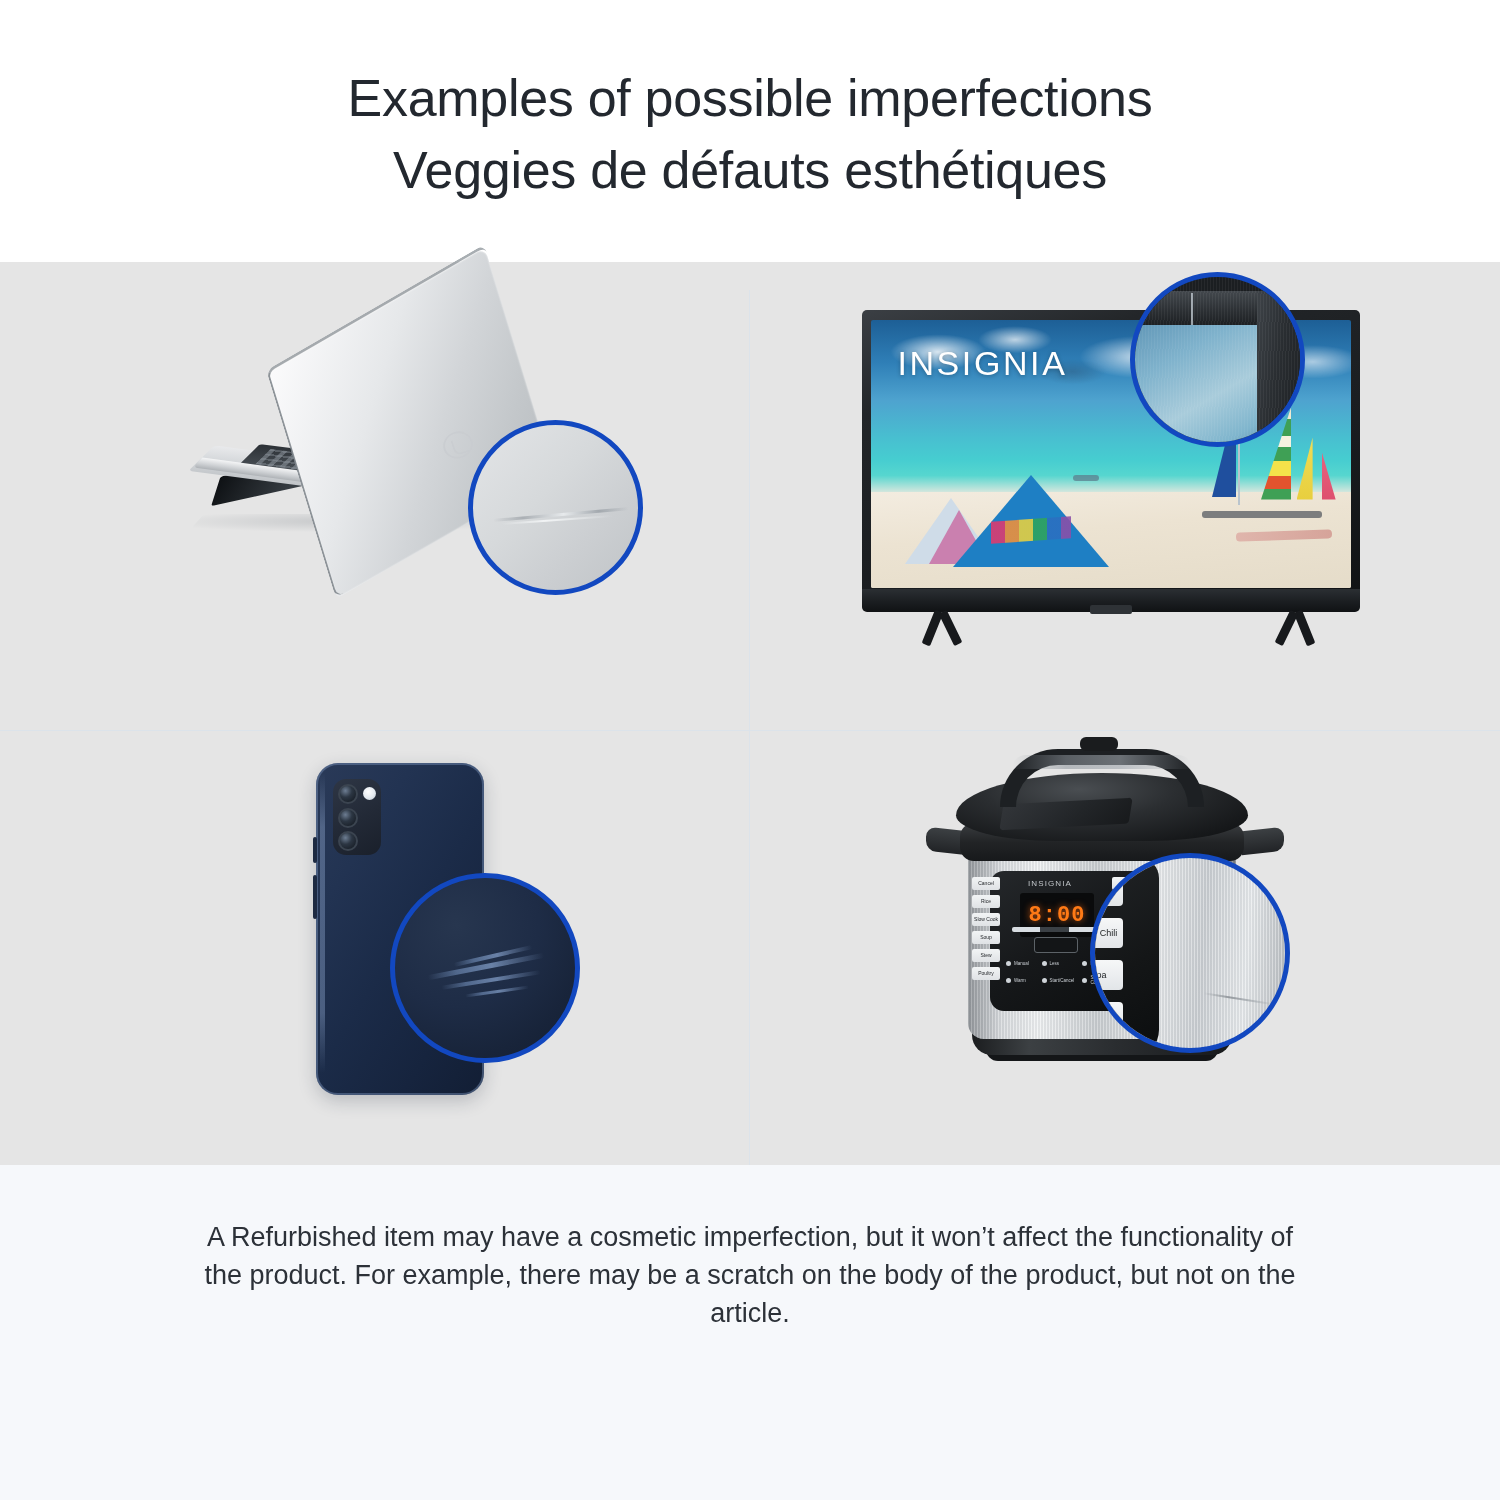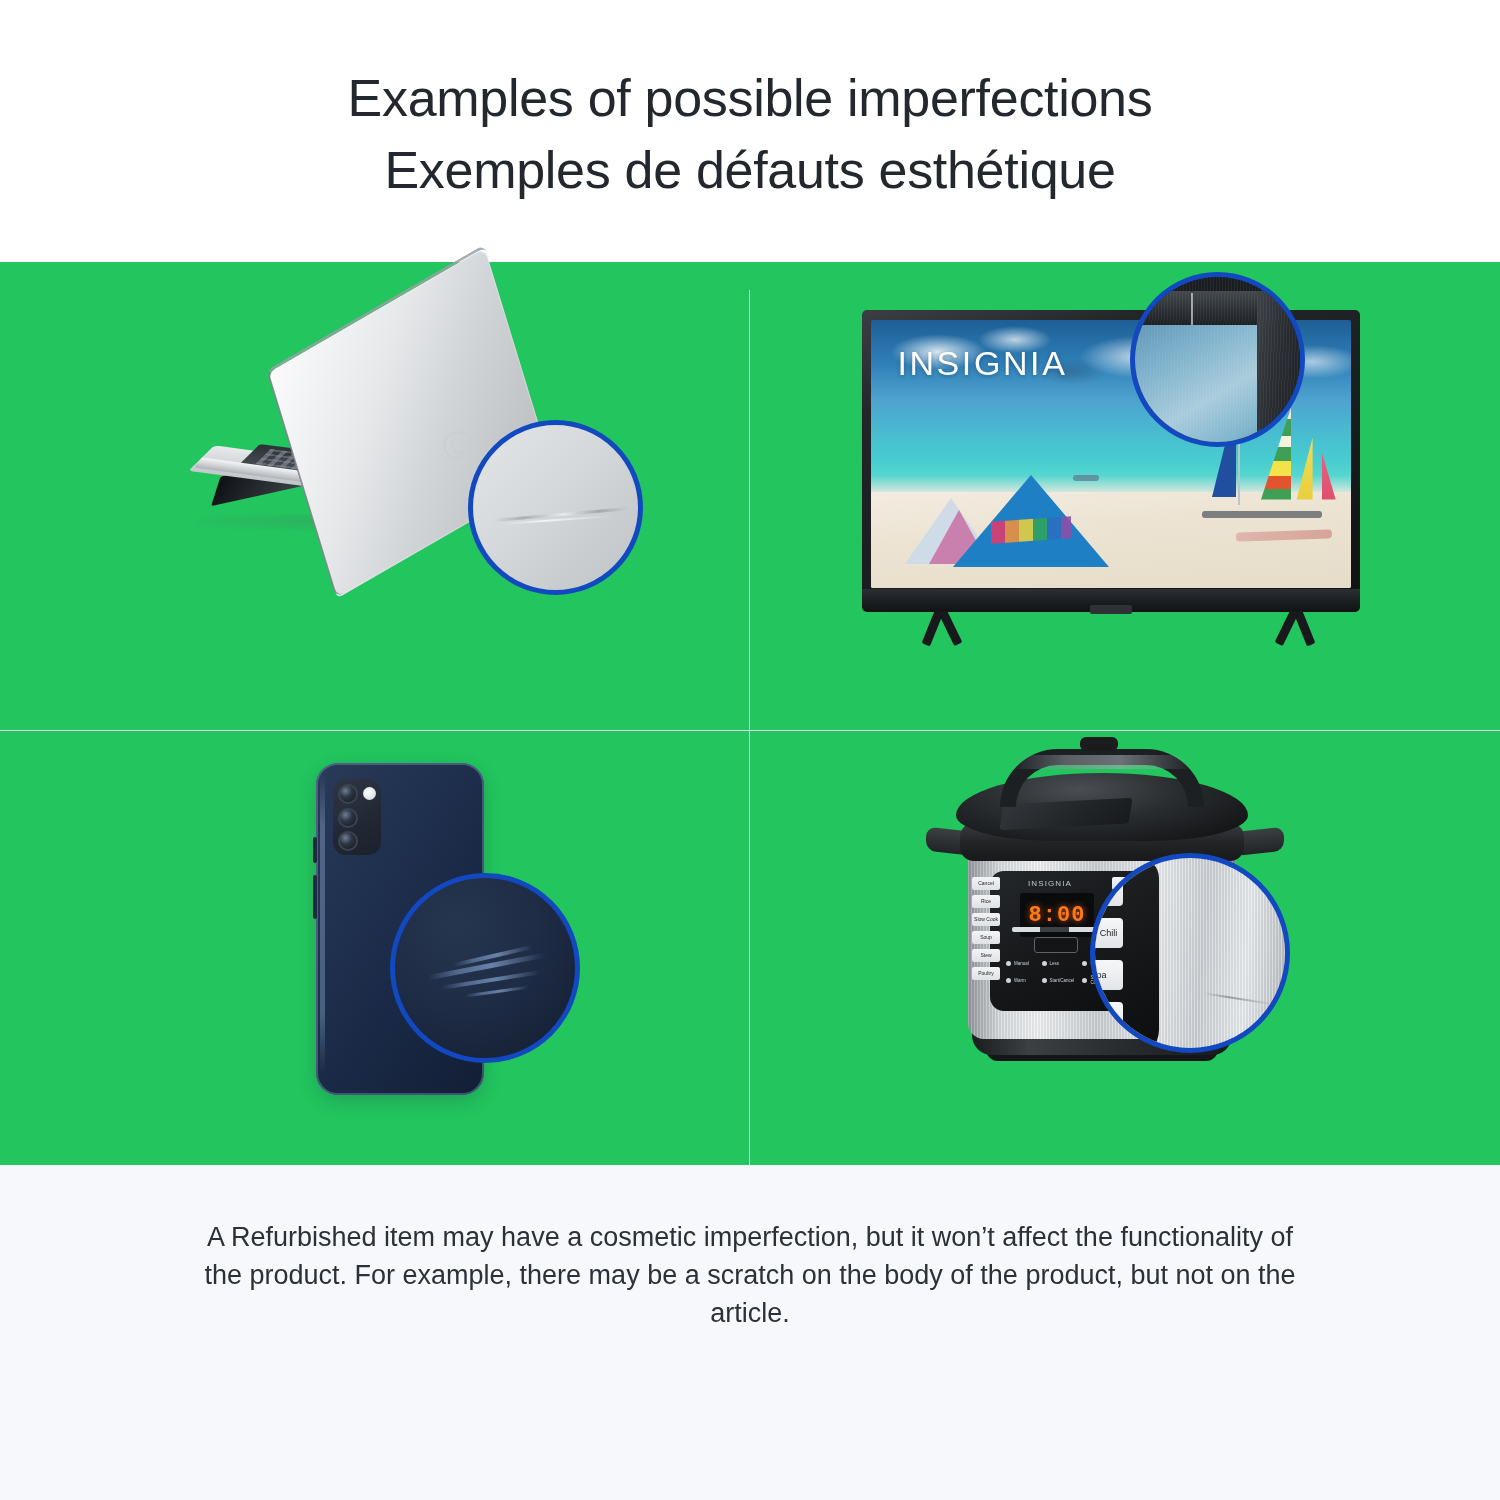--- a/index.html
+++ b/index.html
@@ -40,21 +40,21 @@
     letter-spacing: -0.3px;
     white-space: nowrap;
   }
 
   
   .grid {
     position: absolute;
     top: 262px; left: 0;
     width: 1500px;
     height: 903px;
-    background: #22c55e;
+    background: #e5e5e5;
   }
   .vdiv {
     position: absolute;
     left: 749px; top: 28px;
     width: 1px; height: 875px;
     background: #dce3ea;
   }
   .hdiv {
     position: absolute;
     left: 0; top: 468px;
@@ -714,21 +714,21 @@
   }
   .para + .para { margin-top: 34px; }
 </style>
 </head>
 <body>
 
 <div id="page">
 
   <div class="header">
     <div class="title-line">Examples of possible imperfections</div>
-    <div class="title-line">Exemples de défauts esthétique</div>
+    <div class="title-line">Veggies de défauts esthétiques</div>
   </div>
 
   <div class="grid">
     <div class="vdiv"></div>
     <div class="hdiv"></div>
 
     <div class="cell cell-tl">
       <div class="laptop-wrap">
         <div class="lp-shadow"></div>
         <div class="lp-screen-inner"></div>

